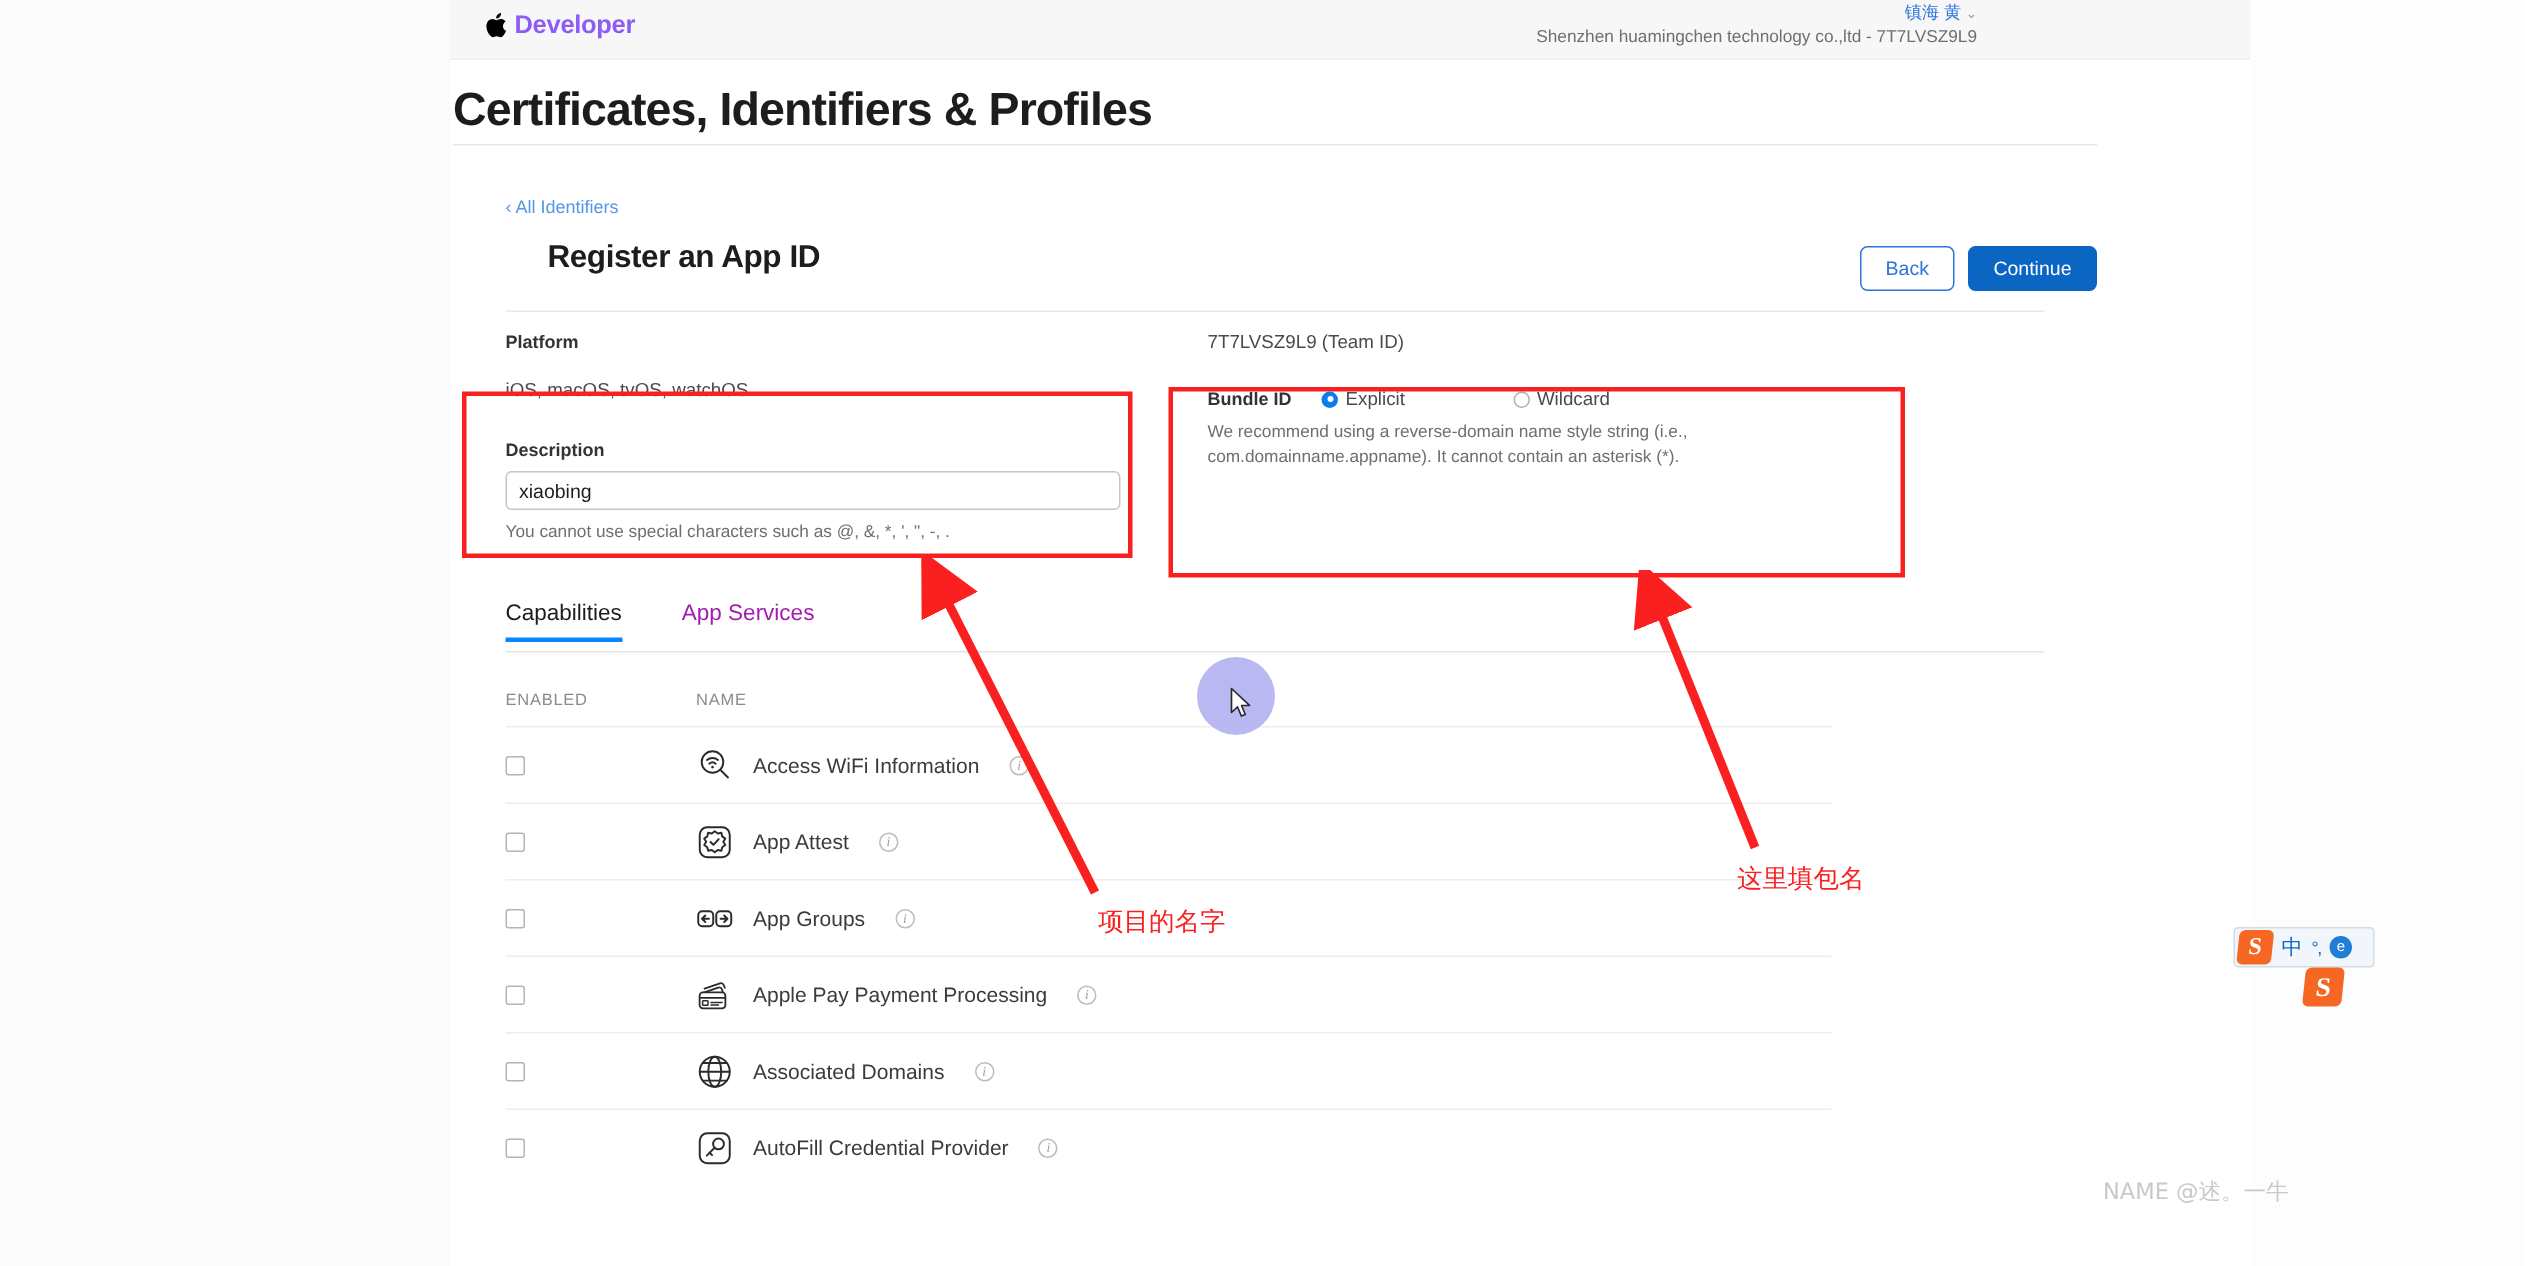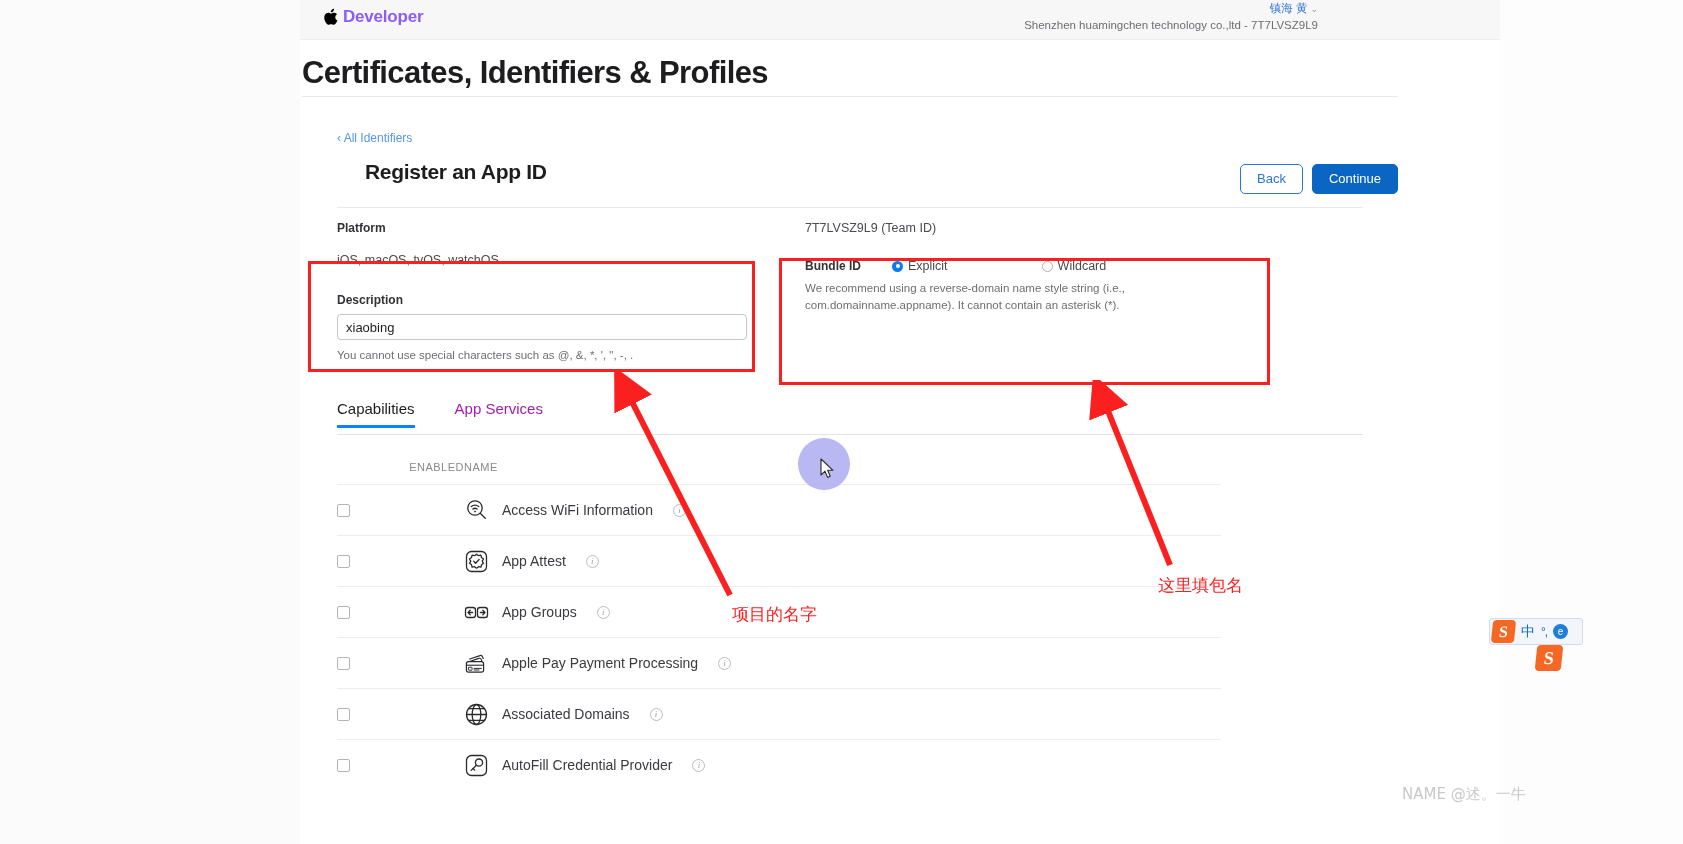--- a/index.html
+++ b/index.html
@@ -76,21 +76,21 @@
   .label-desc { font-size: 12px; font-weight: 700; color: #333336; }
   .text-input {
     display: block; width: 410px; height: 26px; margin-top: 7px;
     border: 1px solid #c6c6c8; border-radius: 4px;
     padding: 0 8px; font-family: inherit; font-size: 13px; color: #1d1d1f;
     background: #fff; outline: none;
   }
   .text-input.focused { border: 2px solid #58a6e8; width: 410px; }
   .hint { font-size: 11.5px; color: #6e6e73; margin-top: 7px; line-height: 1.5; }
 
-  .radio-line { display: flex; align-items: center; gap: 24px; }
+  .radio-line { display: flex; align-items: center; gap: 13px; }
   .radio-line .rl-label { font-size: 12px; font-weight: 700; color: #333336; margin-right: 7px; }
   .radio { display: inline-flex; align-items: center; gap: 5px; cursor: pointer; }
   .radio .dot {
     width: 11px; height: 11px; border-radius: 50%;
     border: 1px solid #b0b0b4; background: #fff; display: inline-block; position: relative;
   }
   .radio.on .dot { border: none; background: #0a7cf0; }
   .radio.on .dot::after {
     content: ""; position: absolute; left: 3.5px; top: 3.5px;
     width: 4px; height: 4px; border-radius: 50%; background: #fff;
@@ -108,21 +108,21 @@
     font-size: 15px; color: #a21caf; padding-bottom: 11px; cursor: pointer; position: relative;
   }
   .tab.active { color: #1d1d1f; }
   .tab.active::after {
     content: ""; position: absolute; left: 0; right: 0; bottom: 0; height: 3px; background: #0a84ff;
   }
   .tabs-rule { position: absolute; left: 337px; top: 434px; width: 1026px; height: 1px; background: #e3e3e6; }
 
   
   .cap-table { position: absolute; left: 337px; top: 450px; width: 884px; }
-  .cap-head { display: flex; height: 34px; align-items: center; text-align: right; }
+  .cap-head { display: flex; height: 34px; align-items: center; }
   .cap-head .th {
     font-size: 11px; letter-spacing: 0.5px; color: #8a8a8e; text-transform: uppercase;
   }
   .th-enabled { width: 127px; }
   .cap-row {
     display: flex; align-items: center; height: 51px; border-top: 1px solid #ededf0;
   }
   .cell-enabled { width: 127px; display: flex; align-items: center; }
   .chk {
     width: 13px; height: 13px; border: 1px solid #b4b4b8; border-radius: 2px;

